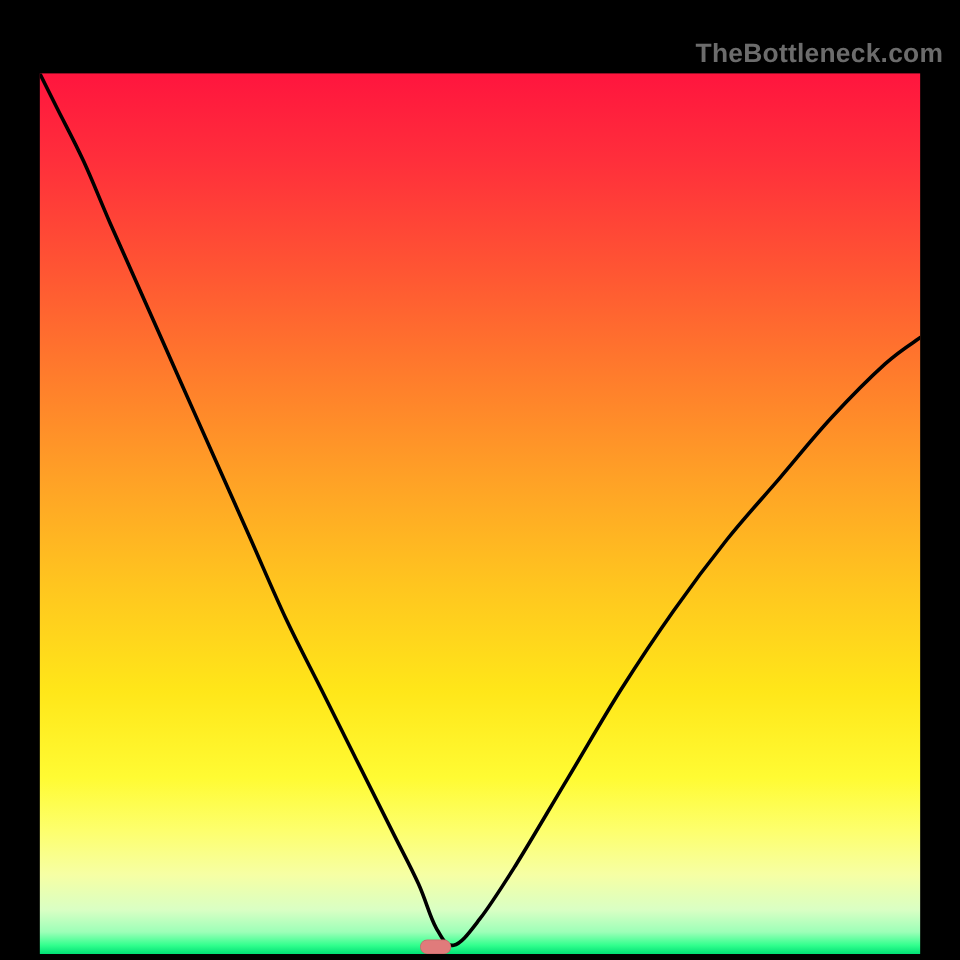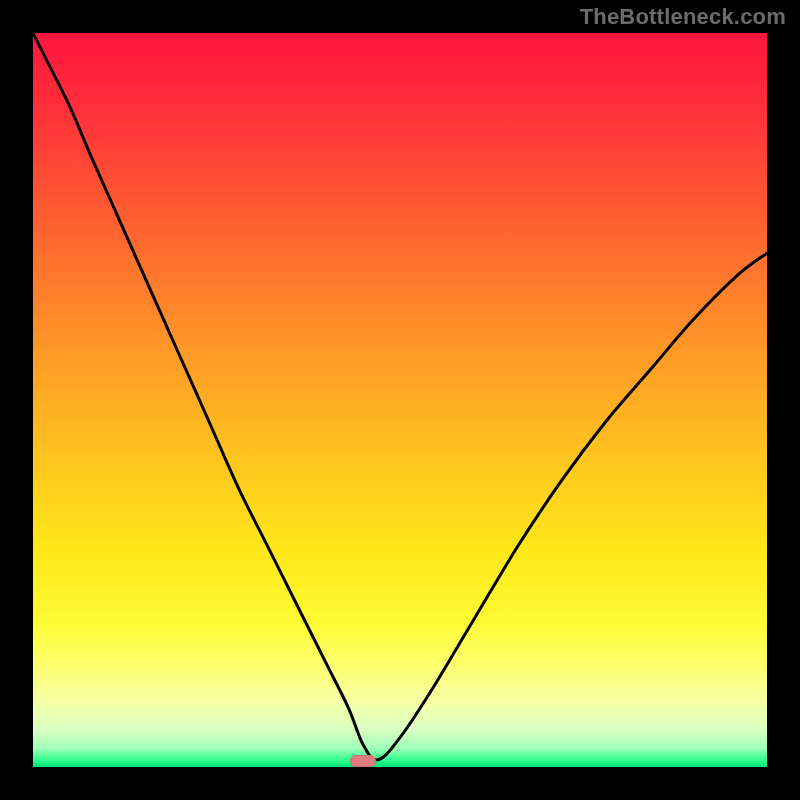--- a/index.html
+++ b/index.html
@@ -9,20 +9,21 @@
     height: 800px;
     background: #000;
     overflow: hidden;
     font-family: Arial, Helvetica, sans-serif;
   }
   .frame {
     position: relative;
     width: 800px;
     height: 664px;
     background: #000;
+    margin-top: 28px;
   }
   .watermark {
     position: absolute;
     top: 4px;
     right: 14px;
     color: #6c6c6c;
     font-size: 22px;
     font-weight: 600;
     letter-spacing: 0.2px;
     z-index: 10;

